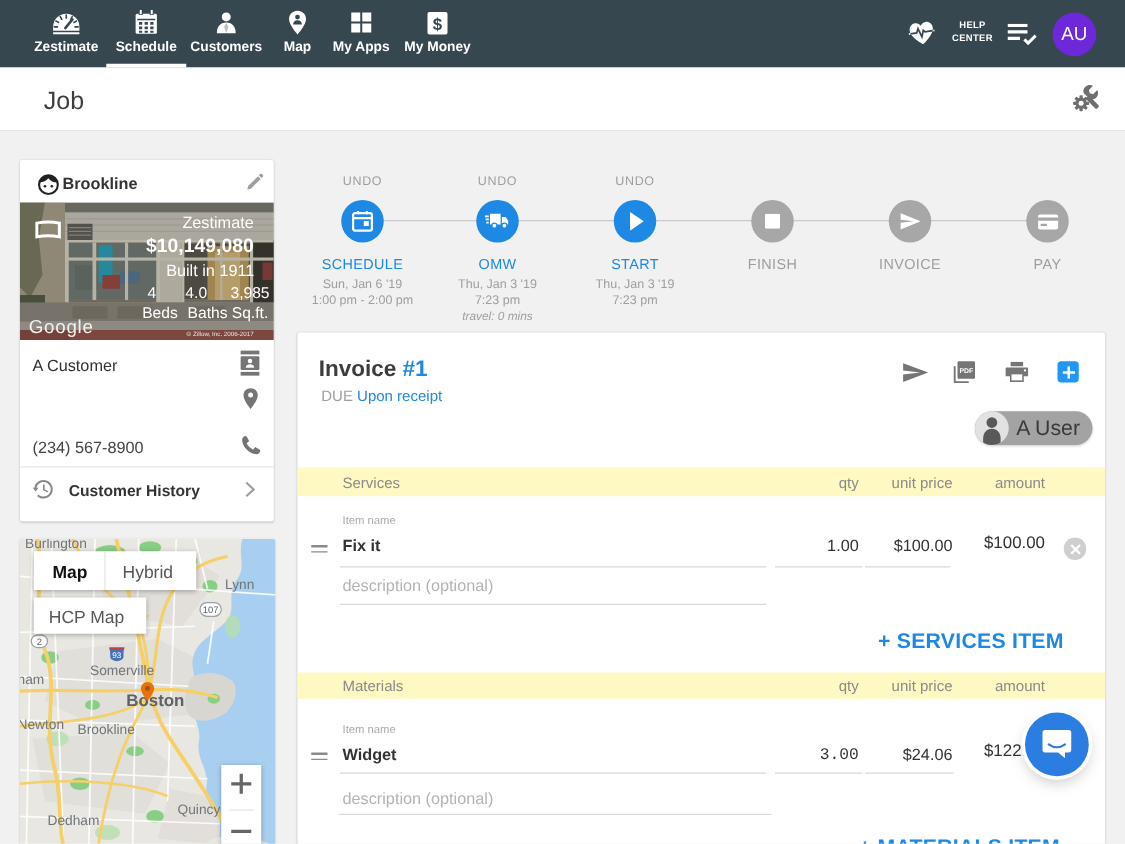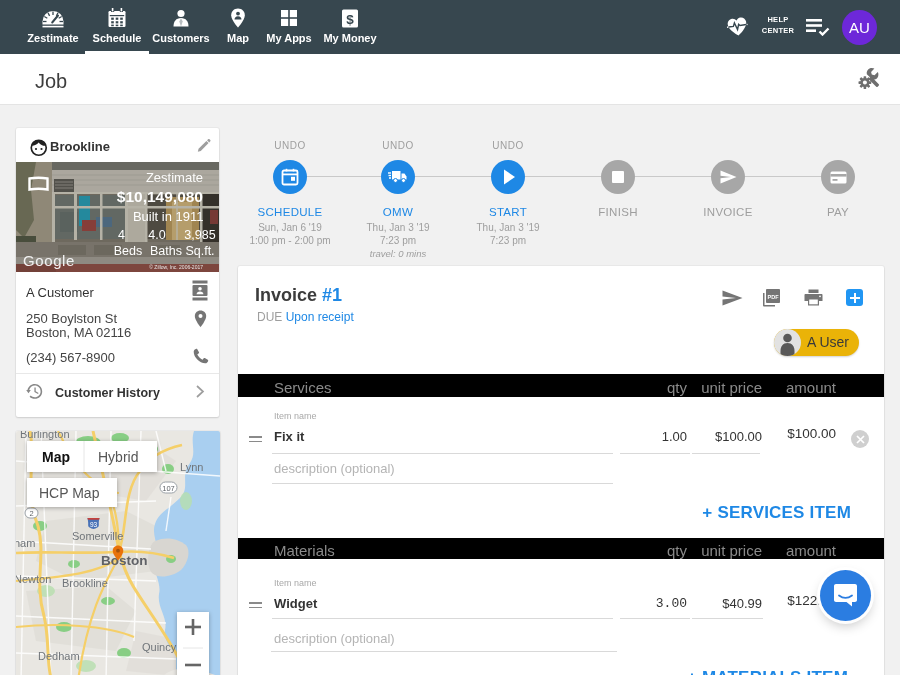--- a/index.html
+++ b/index.html
@@ -46,35 +46,35 @@
 .slab.on { color:#1e88e5; }
 .slab.off { color:#9e9e9e; }
 .ssub { position:absolute; width:120px; margin-left:-60px; font-size:10px; color:#9e9e9e;
   text-align:center; line-height:13px; }
 
 .inv { left:238px; top:266px; width:646px; height:500px; }
 .inv .title { position:absolute; left:17px; top:19px; font-size:18px; font-weight:bold; color:#3c3c3c; }
 .inv .title .n { color:#1e88e5; font-weight:bold; }
 .inv .due { position:absolute; left:19px; top:44px; font-size:12px; color:#9e9e9e; }
 .inv .due a { color:#1e88e5; text-decoration:none; }
-.band { position:absolute; left:0; width:646px; height:23px; background:#000000; font-size:15px; color:#8a8a8a; }
+.band { position:absolute; left:0; width:646px; height:23px; background:#fef9c3; font-size:12px; color:#8a8a8a; }
 .band .l { position:absolute; left:36px; top:5px; }
 .band .c1 { position:absolute; right:197px; top:5px; }
 .band .c2 { position:absolute; right:122px; top:5px; }
 .band .c3 { position:absolute; right:48px; top:5px; }
 .lbl-sm { position:absolute; font-size:9px; color:#a9a9a9; }
 .itxt { position:absolute; font-size:13px; color:#333; }
 .ph { position:absolute; font-size:13px; color:#b4b4b4;text-align:right; }
 .uline { position:absolute; height:1px; background:#d9d9d9; }
 .addlink { position:absolute; font-size:17px; font-weight:bold; color:#1e88e5; letter-spacing:0.2px; }
 .handle { position:absolute; width:13px; }
 .handle i { display:block; height:1.8px; background:#8a8a8a; margin-bottom:2.8px; }
 
-.chip { position:absolute; right:25px; top:63px; height:27px; background:#eab308; border-radius:13.5px;
-  font-size:14px; color:#3a3a3a; line-height:27px; padding:0 10px 0 33px;
+.chip { position:absolute; right:10px; top:63px; height:27px; background:#a3a3a3; border-radius:13.5px;
+  font-size:17px; color:#3a3a3a; line-height:27px; padding:0 10px 0 33px;
   box-shadow:0 1px 2px rgba(0,0,0,0.18); }
 .chip .av { position:absolute; left:0; top:0; width:27px; height:27px; border-radius:50%; background:#e2e2e2; overflow:hidden; }
 
 .chat { position:absolute; left:820px; top:570px; width:51px; height:51px; border-radius:50%;
   background:#2b7de1; box-shadow:0 0 0 3px rgba(255,255,255,0.95), 0 5px 12px rgba(0,0,0,0.22); }
 </style>
 </head>
 <body>
 
 <div class="nav">
@@ -286,21 +286,20 @@
     <text x="187" y="107" font-size="5" fill="#e8e8e8" font-family="Liberation Sans" text-anchor="end">© Zillow, Inc. 2006-2017</text>
   </svg>
   <div class="row-t" style="left:10px; top:157px;">A Customer</div>
   <svg style="position:absolute; left:176px; top:152px;" width="16" height="21" viewBox="0 0 16 21">
     <rect x="0.5" y="0.5" width="15" height="3" fill="#757575"></rect>
     <rect x="0.5" y="17.5" width="15" height="3" fill="#757575"></rect>
     <rect x="0.5" y="5" width="15" height="11" rx="1" fill="#757575"></rect>
     <circle cx="8" cy="8.8" r="1.8" fill="#fff"></circle>
     <path d="M4.6 14.2 C4.6 12.4 6 11.4 8 11.4 C10 11.4 11.4 12.4 11.4 14.2 Z" fill="#fff"></path>
   </svg>
-  <div class="row-g" style="left:10px; top:184px; line-height:13.5px;">250 Boylston St<br>Boston, MA 02116</div>
   <svg style="position:absolute; left:178px; top:182px;" width="13" height="18" viewBox="0 0 13 18">
     <path d="M6.5 0.5 C3.2 0.5 0.8 2.9 0.8 6.1 C0.8 10.3 6.5 17.2 6.5 17.2 C6.5 17.2 12.2 10.3 12.2 6.1 C12.2 2.9 9.8 0.5 6.5 0.5 Z" fill="#757575"></path>
     <circle cx="6.5" cy="6" r="2" fill="#fff"></circle>
   </svg>
   <div class="row-g" style="left:10px; top:222px;">(234) 567-8900</div>
   <svg style="position:absolute; left:177px; top:220px;" width="16" height="16" viewBox="0 0 16 16">
     <path d="M3.3 0.8 C3.7 0.7 4.1 0.9 4.3 1.2 L6 4.2 C6.2 4.6 6.1 5 5.8 5.3 L4.3 6.5 C5.2 8.5 7.5 10.8 9.5 11.7 L10.7 10.2 C11 9.9 11.4 9.8 11.8 10 L14.8 11.7 C15.1 11.9 15.3 12.3 15.2 12.7 C14.9 14.1 13.7 15.3 12.2 15.3 C6.6 15.3 0.7 9.4 0.7 3.8 C0.7 2.3 1.9 1.1 3.3 0.8 Z" fill="#757575"></path>
   </svg>
   <div class="divider" style="top:245px;"></div>
   <svg style="position:absolute; left:10px; top:255px;" width="17" height="17" viewBox="0 0 17 17">
@@ -533,21 +532,21 @@
       <span class="c2" style="top:4px;">unit price</span>
       <span class="c3" style="top:4px;">amount</span>
   </div>
   <div class="lbl-sm" style="left:36px; top:312px;">Item name</div>
   <div class="handle" style="left:11px; top:336px;">
       <i></i>
       <i></i>
     </div>
   <div class="itxt" style="left:36px; top:330px; font-weight:bold;">Widget</div>
   <div class="itxt" style="right:197px; top:330px;font-family:Liberation Mono, monospace;">3.00</div>
-  <div class="itxt" style="right:122px; top:330px;">$40.99</div>
+  <div class="itxt" style="right:122px; top:330px;">$24.06</div>
   <div class="itxt" style="right:48px; top:327px; font-size:13.5px;">$122.97</div>
   <div class="uline" style="left:34px; top:352px; width:341px;"></div>
   <div class="uline" style="left:382px; top:352px; width:70px;"></div>
   <div class="uline" style="left:454px; top:352px; width:71px;"></div>
   <div class="ph" style="left:36px; top:365px;">description (optional)</div>
   <div class="uline" style="left:33px; top:385px; width:346px;"></div>
   <div class="addlink" style="right:36px; top:402px;">+ MATERIALS ITEM</div>
 </div>
 
 <div class="chat">

